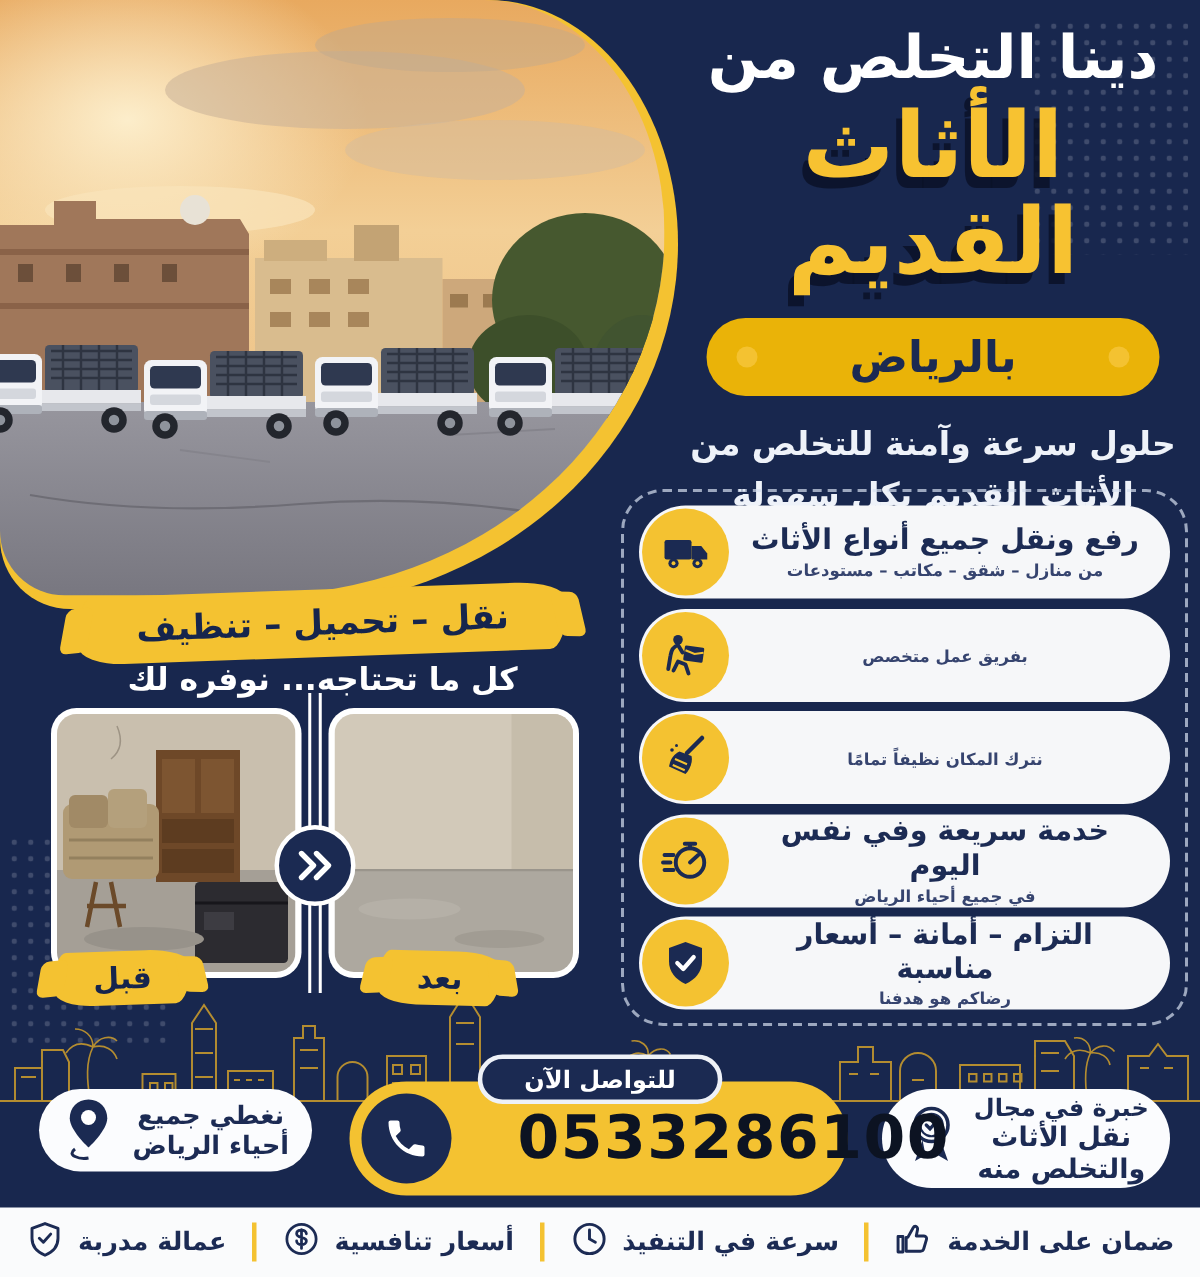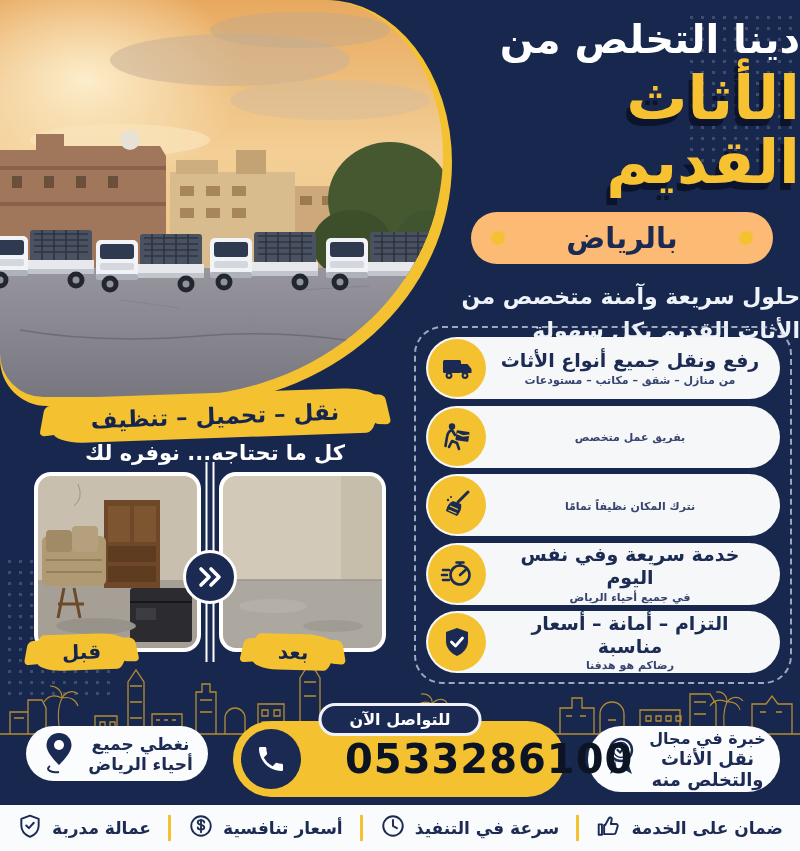--- a/index.html
+++ b/index.html
@@ -15,25 +15,25 @@
   .dots.lf{ left:4px; top:556px; width:112px; height:142px; }
 
   
   .photo-frame{ position:absolute; top:0; left:0; width:452px; height:406px;
     background:#f4c231; border-radius:0 140px 300px 52px / 0 180px 270px 52px; }
   .photo{ position:absolute; top:0; left:0; width:443px; height:397px; overflow:hidden;
     border-radius:0 128px 290px 46px / 0 165px 258px 46px; }
   .photo svg{ display:block; }
 
   
-  .header{ position:absolute; left:444px; right:0; top:16px; text-align:right; }
+  .header{ position:absolute; left:444px; right:0; top:16px; text-align:center; }
   .intro{ color:#fff; font-size:40px; font-weight:bold; letter-spacing:-1px; }
   .title{ color:#f7c231; font-size:61px; font-weight:bold; margin-top:4px; line-height:1.05;
     text-shadow:-4px 7px 0 rgba(10,18,40,.85); letter-spacing:-1px; }
-  .city-pill{ margin:18px auto 0; width:302px; height:52px; background:#fdba74;
+  .city-pill{ margin:18px auto 0; width:302px; height:52px; background:#eab308;
     border-radius:28px; display:flex; align-items:center; justify-content:space-between;
     padding:0 20px; }
   .city-pill .dot{ width:14px; height:14px; border-radius:50%; background:#f4c231; }
   .city-pill .city{ color:#1b2a52; font-size:29px; font-weight:bold; letter-spacing:2px; }
   .tagline{ margin-top:16px; color:#eef2f9; font-size:22px; font-weight:bold; line-height:1.55; }
 
   
   .services{ position:absolute; left:414px; top:326px; width:378px; height:358px;
     border:2px dashed rgba(214,224,240,.7); border-radius:28px;
     padding:9px 10px; display:flex; flex-direction:column; justify-content:space-between; }
@@ -180,21 +180,21 @@
 
   <div class="header">
     <div class="intro">دينا التخلص من</div>
     <div class="title">الأثاث القديم</div>
     <div class="city-pill">
       <span class="dot"></span>
       <span class="city">بالرياض</span>
       <span class="dot"></span>
     </div>
     <div class="tagline">
-      <span>حلول سريعة وآمنة متخصص من</span><br>
+      <span>حلول سرعة وآمنة للتخلص من</span><br>
       <span>الأثاث القديم بكل سهولة</span>
     </div>
   </div>
 
   <div class="services">
 
     <div class="card">
       <span class="icon-circle">
         <svg width="34" height="34" viewBox="0 0 34 34">
             <g fill="#1b2a52">

